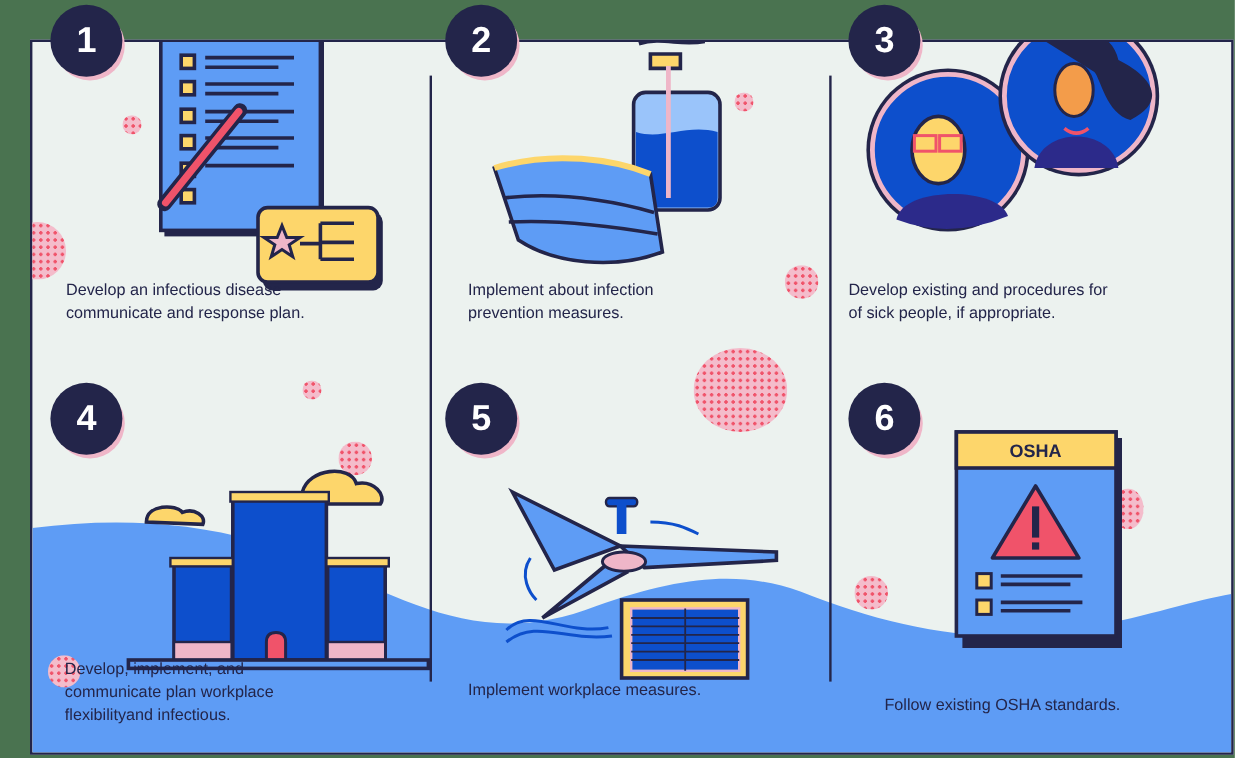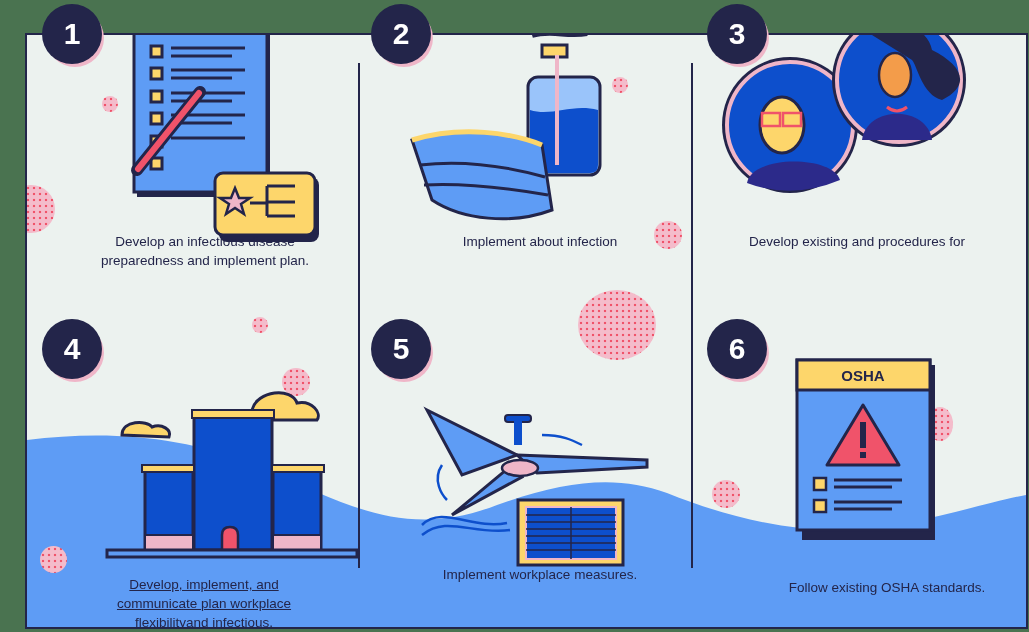--- a/index.html
+++ b/index.html
@@ -1,21 +1,21 @@
 <!DOCTYPE html>
 <html><head>
 <meta charset="utf-8">
 <style>
   html,body{margin:0;padding:0;}
   body{width:1029px;height:632px;background:#4a7350;position:relative;overflow:hidden;font-family:"Liberation Sans","DejaVu Sans",sans-serif;}
   .frame{position:absolute;left:25px;top:33px;width:999px;height:592px;background:#ecf2ef;border:2px solid #23254a;overflow:hidden;box-sizing:content-box;}
   .wave{position:absolute;left:0;top:0;width:999px;height:592px;}
   .divider{position:absolute;width:2px;background:#23254a;}
   .badge{position:absolute;width:60px;height:60px;border-radius:50%;background:#23254a;color:#fff;font-weight:bold;font-size:30px;display:flex;align-items:center;justify-content:center;box-shadow:3px 4px 0 -1px #efb6c8;}
-  .cap{position:absolute;color:#23254a;font-size:13.5px;line-height:19px;text-align:center;}
+  .cap{position:absolute;color:#23254a;font-size:13.5px;line-height:19px;text-align:left;}
   .virus{position:absolute;border-radius:50%;background:radial-gradient(circle,#f0536a 1.3px,transparent 1.6px) 0 0/6px 6px,#f4bccb;}
   svg{position:absolute;overflow:visible;}
 </style>
 </head>
 <body>
 
 <div class="frame">
 
   <svg class="wave" viewBox="0 0 999 592" style="left:0;top:0;">
     <path d="M0,405 C80,395 160,400 240,435 C320,470 380,505 470,470 C540,445 590,440 640,458 C720,490 800,505 880,488 C930,478 970,465 999,460 L999,592 L0,592 Z" fill="#5e9cf5"></path>
@@ -142,29 +142,31 @@
     <g stroke="#23254a" stroke-width="3">
         <line x1="37" y1="120" x2="105" y2="120"></line>
         <line x1="37" y1="127" x2="95" y2="127"></line>
         <line x1="37" y1="142" x2="105" y2="142"></line>
         <line x1="37" y1="149" x2="95" y2="149"></line>
       </g>
   </svg>
 
   <div class="cap" style="left:28px;top:197px;width:300px;">
     <div>Develop an infectious disease</div>
-    <div>preparedness and implement plan.</div>
+    <div>communicate and response plan.</div>
   </div>
   <div class="cap" style="left:363px;top:197px;width:300px;">
     <div>Implement about infection</div>
+    <div>prevention measures.</div>
   </div>
   <div class="cap" style="left:680px;top:197px;width:300px;">
     <div>Develop existing and procedures for</div>
+    <div>of sick people, if appropriate.</div>
   </div>
-  <div class="cap" style="left:27px;top:540px;width:300px;text-decoration:underline;">
+  <div class="cap" style="left:27px;top:513px;width:300px;">
     <div>Develop, implement, and</div>
     <div>communicate plan workplace</div>
     <div>flexibilityand infectious.</div>
   </div>
   <div class="cap" style="left:363px;top:530px;width:300px;">
     <div>Implement workplace measures.</div>
   </div>
   <div class="cap" style="left:710px;top:543px;width:300px;">
     <div>Follow existing OSHA standards.</div>
   </div>

